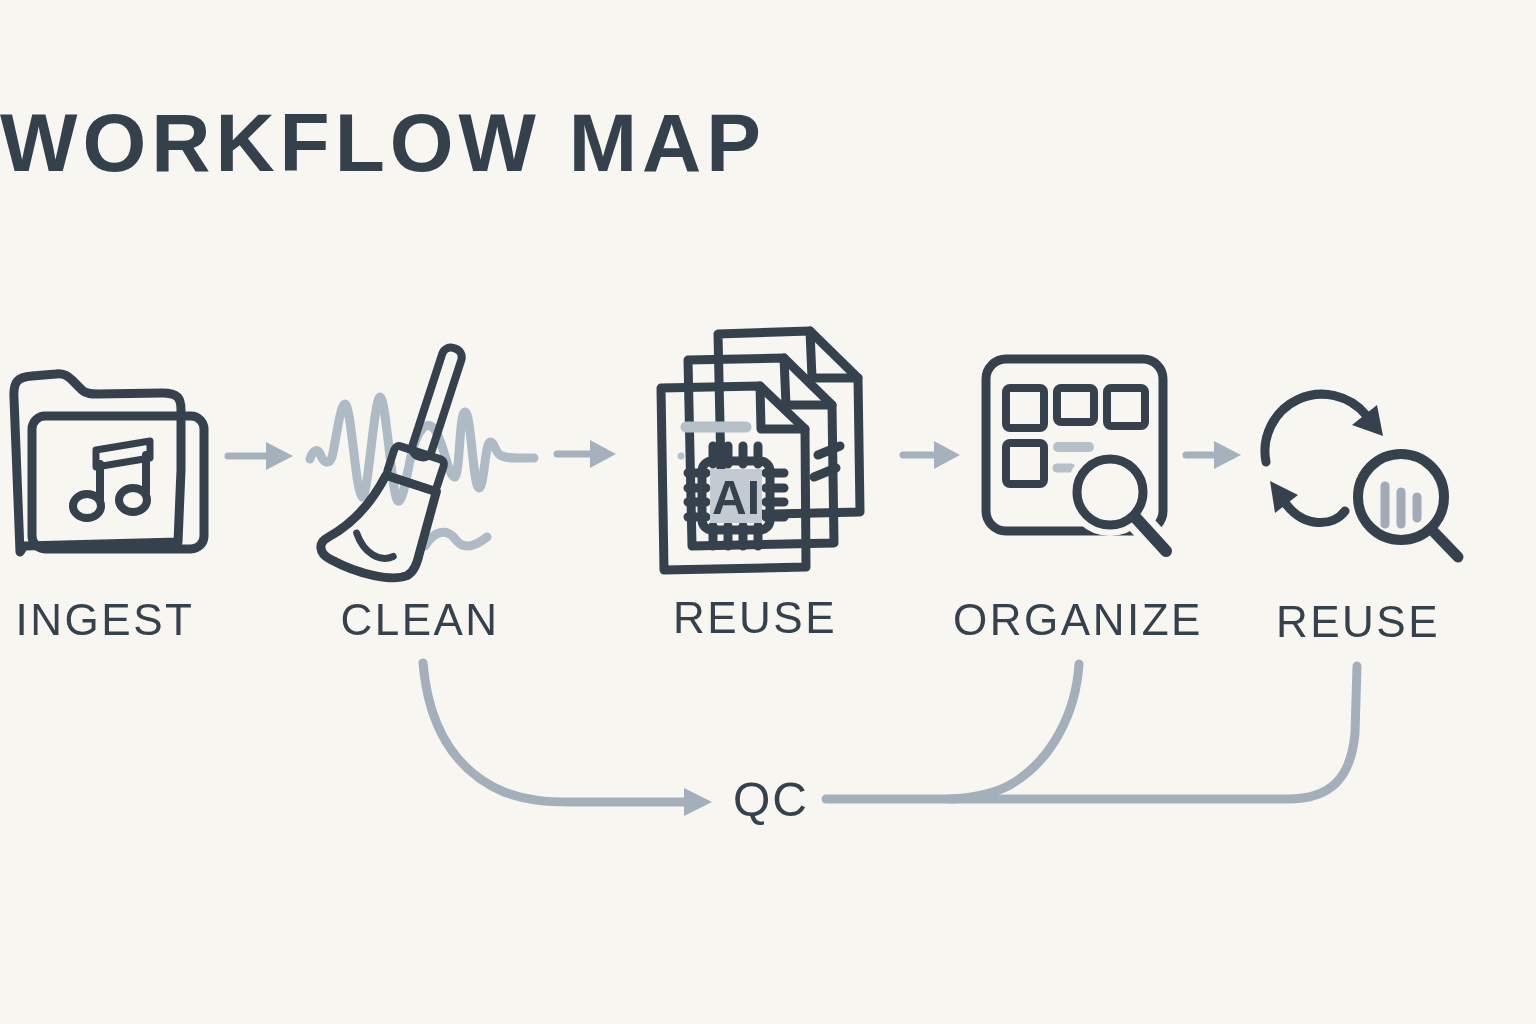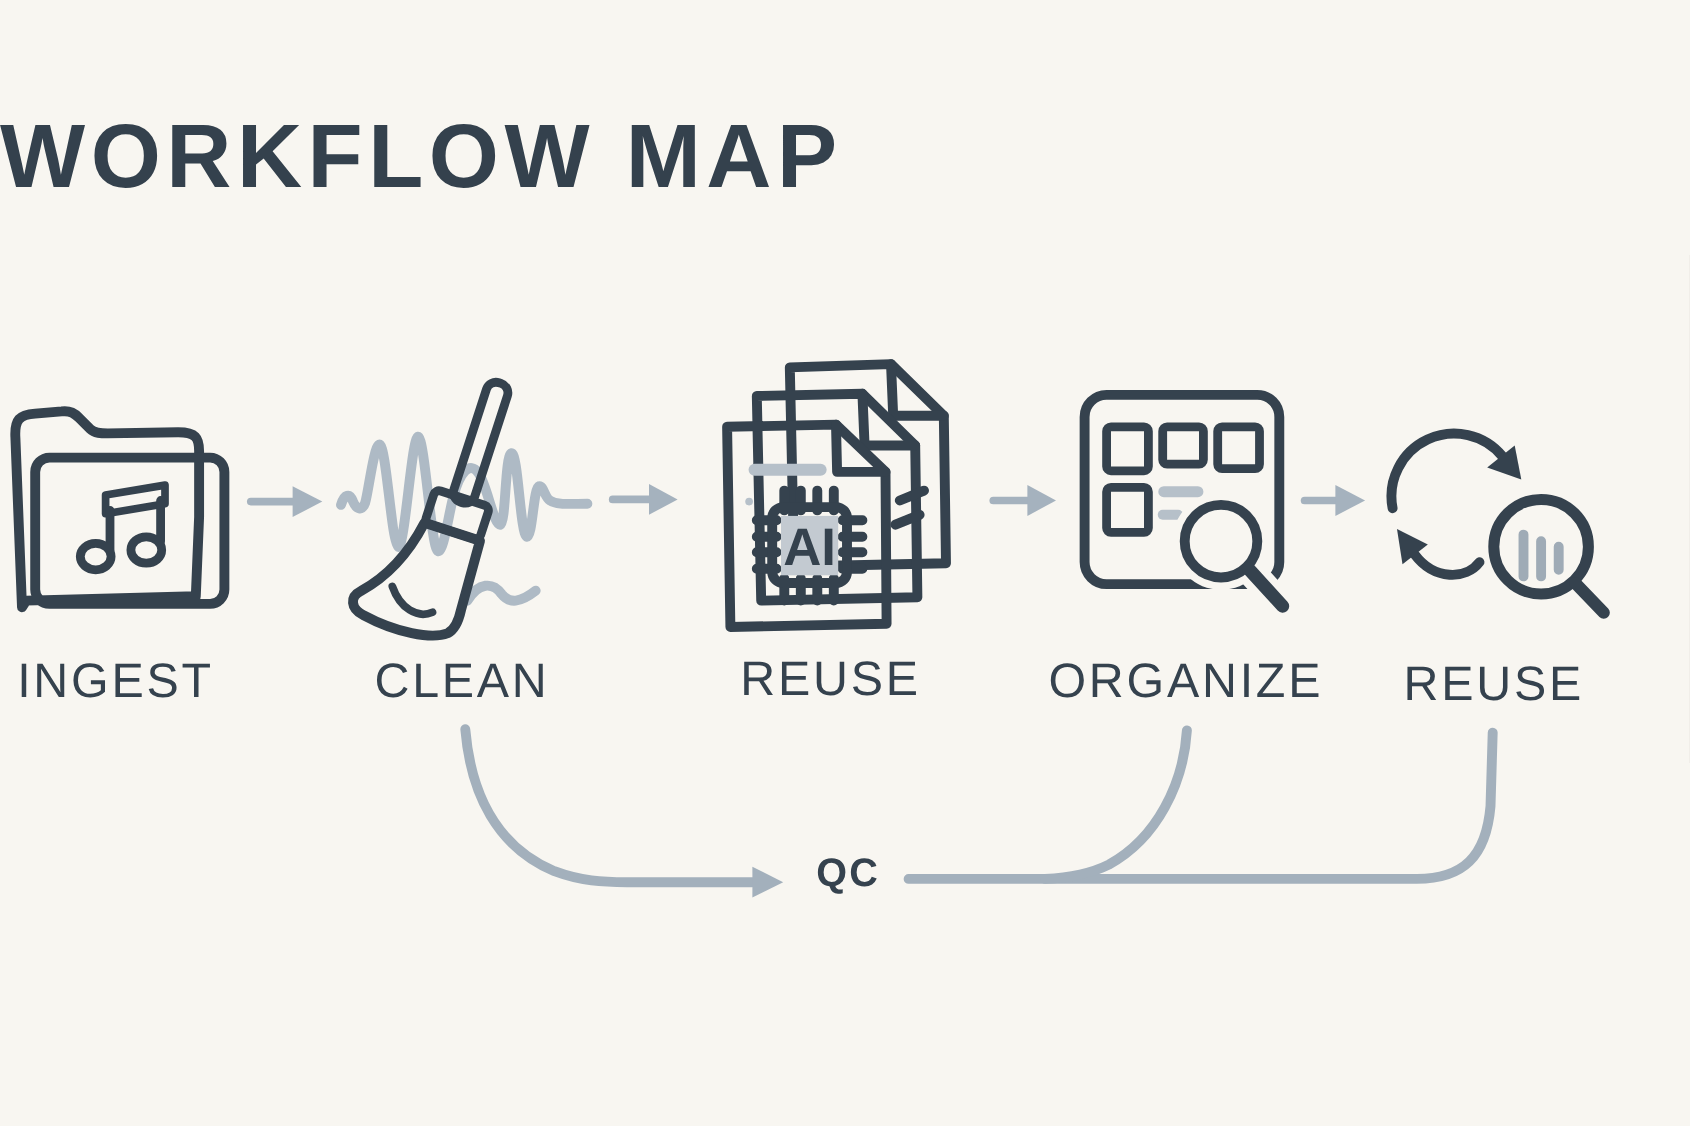--- a/index.html
+++ b/index.html
@@ -13,21 +13,21 @@
     position:absolute;top:96px;left:0;width:1432px;text-align:left;
     font-size:82px;font-weight:700;letter-spacing:5px;color:#34414d;
   }
   .stage-label{
     position:absolute;transform:translateX(-50%);
     font-size:44px;font-weight:400;letter-spacing:2.5px;color:#35424e;
     text-align:center;line-height:47px;white-space:nowrap;
   }
   .qc-label{
     position:absolute;transform:translateX(-50%);
-    font-size:36px;font-weight:700;letter-spacing:2px;color:#35424e;
+    font-size:48px;font-weight:400;letter-spacing:2px;color:#35424e;
   }
   
   .ink{stroke:#35424e;fill:none;stroke-linecap:round;stroke-linejoin:round;}
   .steel{stroke:#a5b2be;fill:none;stroke-linecap:round;stroke-linejoin:round;}
   .qcline{stroke:#a3b0bc;fill:none;stroke-linecap:round;stroke-linejoin:round;}
   .wave{stroke:#aebac5;fill:none;stroke-linecap:round;stroke-linejoin:round;}
   .halo{stroke:#f8f6f1;fill:none;stroke-linecap:round;}
   text.chip-text{font-family:"Liberation Sans",sans-serif;font-weight:700;fill:#35424e;}
 </style>
 </head>

